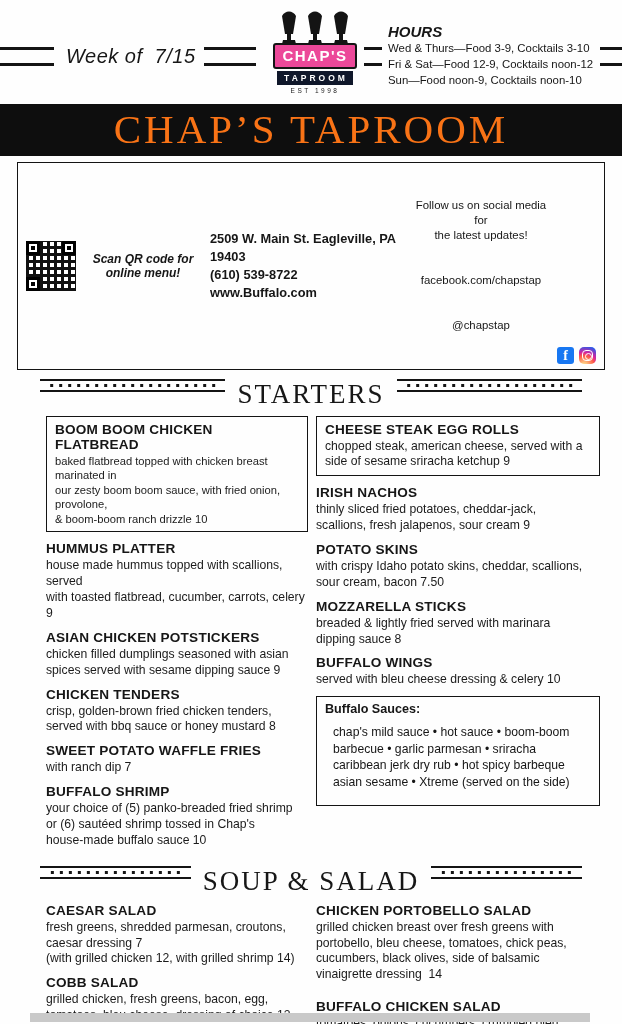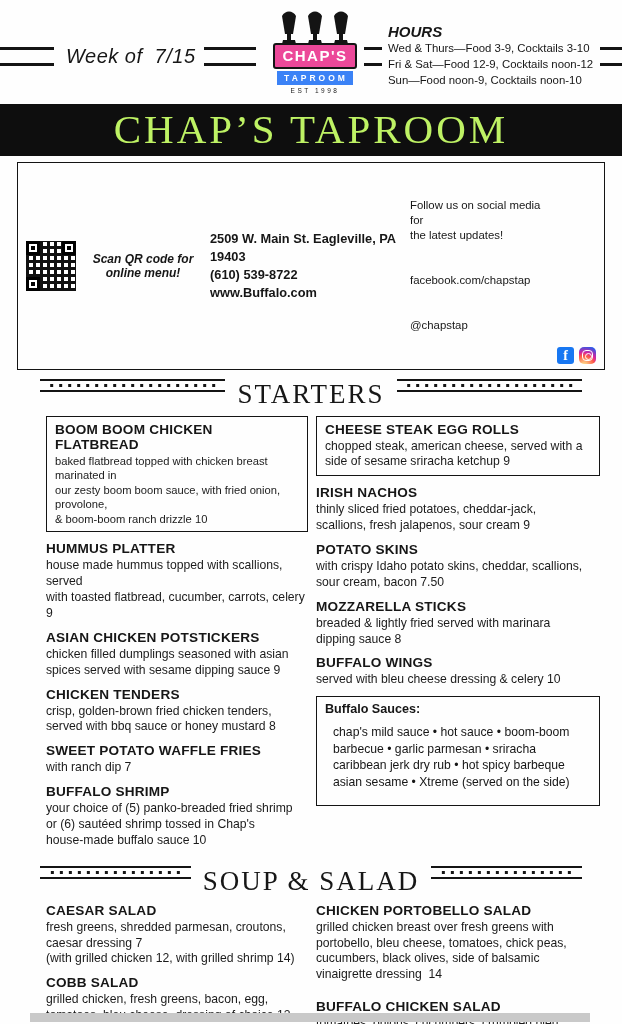--- a/index.html
+++ b/index.html
@@ -12,47 +12,47 @@
   .dbl.left{width:54px;}
   .dbl.mid{flex:1;margin:0 10px 0 8px;}
   .dbl.tick{width:18px;margin-right:6px;}
   .dbl.edge{width:22px;margin-left:4px;}
   .week{font-style:italic;font-size:20px;letter-spacing:.5px;margin-left:12px;white-space:pre;}
 
   .logo{width:98px;text-align:center;flex:0 0 auto;margin-top:-8px;}
   .logo svg{display:block;margin:0 auto -3px;}
   .logo-name{display:inline-block;color:#fff;font-weight:bold;font-size:15px;letter-spacing:1.5px;
              padding:2px 7px 3px;border:2px solid #141414;border-radius:3px;}
-  .logo-sub{display:block;width:fit-content;margin:2px auto 0;background:#3b82f6;color:#fff;
+  .logo-sub{display:block;width:fit-content;margin:2px auto 0;background:#0f172a;color:#fff;
             font-weight:bold;font-size:8.5px;letter-spacing:3px;padding:2px 5px 2px 7px;text-align:center;}
   .logo-est{font-size:6.5px;letter-spacing:2.5px;margin-top:2px;color:#222;}
 
   .hours{width:208px;flex:0 0 auto;}
   .hours-title{font-weight:bold;font-style:italic;font-size:15px;margin-bottom:1px;}
   .hours-line{font-size:11.4px;line-height:1.38;}
 
   
-  .banner{margin-top:8px;background:#0e0e0e;color:#bef264;text-align:center;
+  .banner{margin-top:8px;background:#0e0e0e;color:#f97316;text-align:center;
           font-family:"Liberation Serif",serif;font-size:41px;letter-spacing:3px;
           height:52px;line-height:51px;}
 
   
   .infobar{margin:6px 17px 0;border:1.5px solid #141414;display:flex;align-items:center;
            padding:5px 8px;gap:8px;}
   .qr{position:relative;width:50px;height:50px;flex:0 0 auto;
       background-image:repeating-linear-gradient(90deg,#111 0 3px,transparent 3px 7px),
                        repeating-linear-gradient(0deg,#111 0 3px,#fff 3px 7px);}
   .finder{position:absolute;width:14px;height:14px;border:3px solid #000;background:#fff;box-sizing:border-box;}
   .finder::after{content:"";position:absolute;left:2px;top:2px;width:4px;height:4px;background:#000;}
   .f1{left:0;top:0}.f2{right:0;top:0}.f3{left:0;bottom:0}
   .qr-caption{font-style:italic;font-size:12px;font-weight:bold;text-align:center;
               white-space:pre-wrap;width:118px;flex:0 0 auto;}
   .address{flex:1;text-align:left;font-weight:bold;font-size:12.8px;line-height:1.4;}
   .social{width:186px;flex:0 0 auto;display:flex;align-items:flex-end;gap:5px;}
-  .social-text{font-size:11.4px;text-align:left;line-height:1.32;white-space:pre-wrap;flex:1;}
+  .social-text{font-size:11.4px;text-align:center;line-height:1.32;white-space:pre-wrap;flex:1;}
   .sicon{width:17px;height:17px;border-radius:3px;flex:0 0 auto;position:relative;cursor:pointer;}
   .fb{background:#1877f2;color:#fff;font-family:"Liberation Serif",serif;font-weight:bold;
       font-size:14px;text-align:center;line-height:17px;}
   .ig{border-radius:5px;background:radial-gradient(circle at 30% 110%,#fdf497 0%,#fd5949 45%,#d6249f 60%,#285aeb 90%);}
   .ig::before{content:"";position:absolute;inset:3px;border:1.6px solid #fff;border-radius:4px;}
   .ig::after{content:"";position:absolute;left:6px;top:6px;width:5px;height:5px;border:1.5px solid #fff;border-radius:50%;}
 
   
   .sechead{display:flex;gap:12px;margin:9px 40px 4px;}
   .sectitle{font-family:"Liberation Serif",serif;font-size:27px;font-weight:normal;

